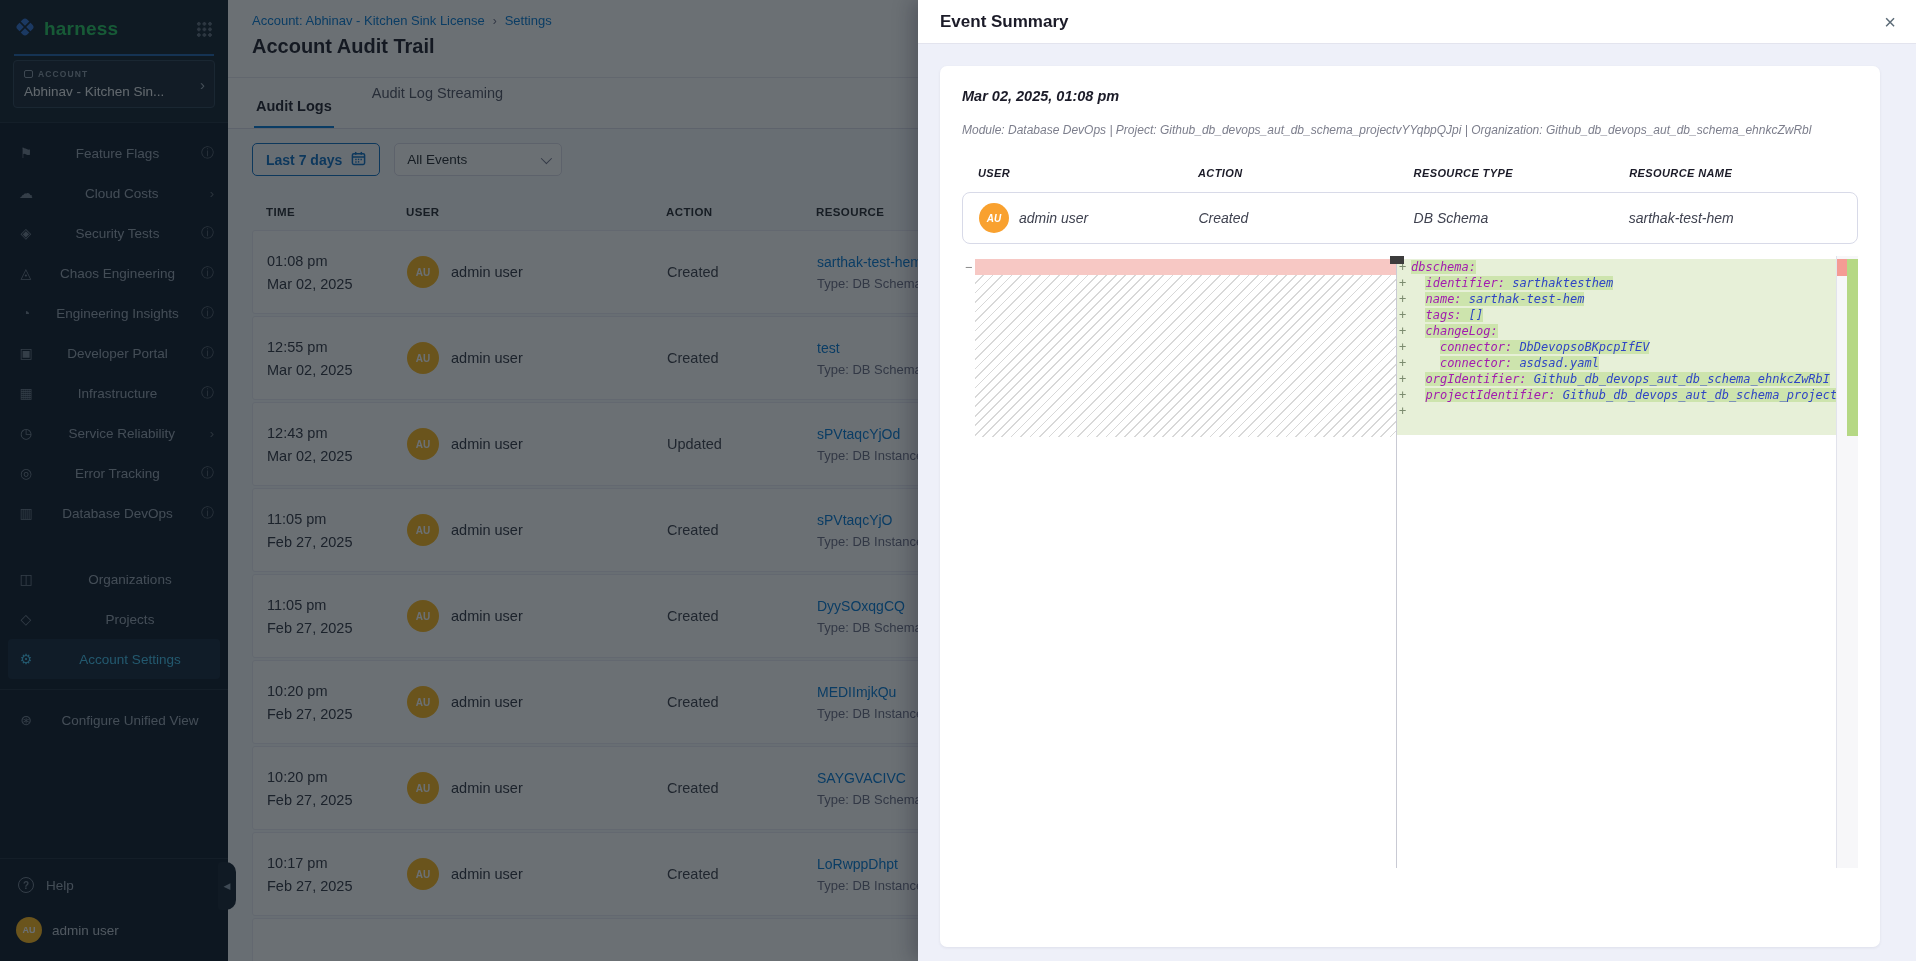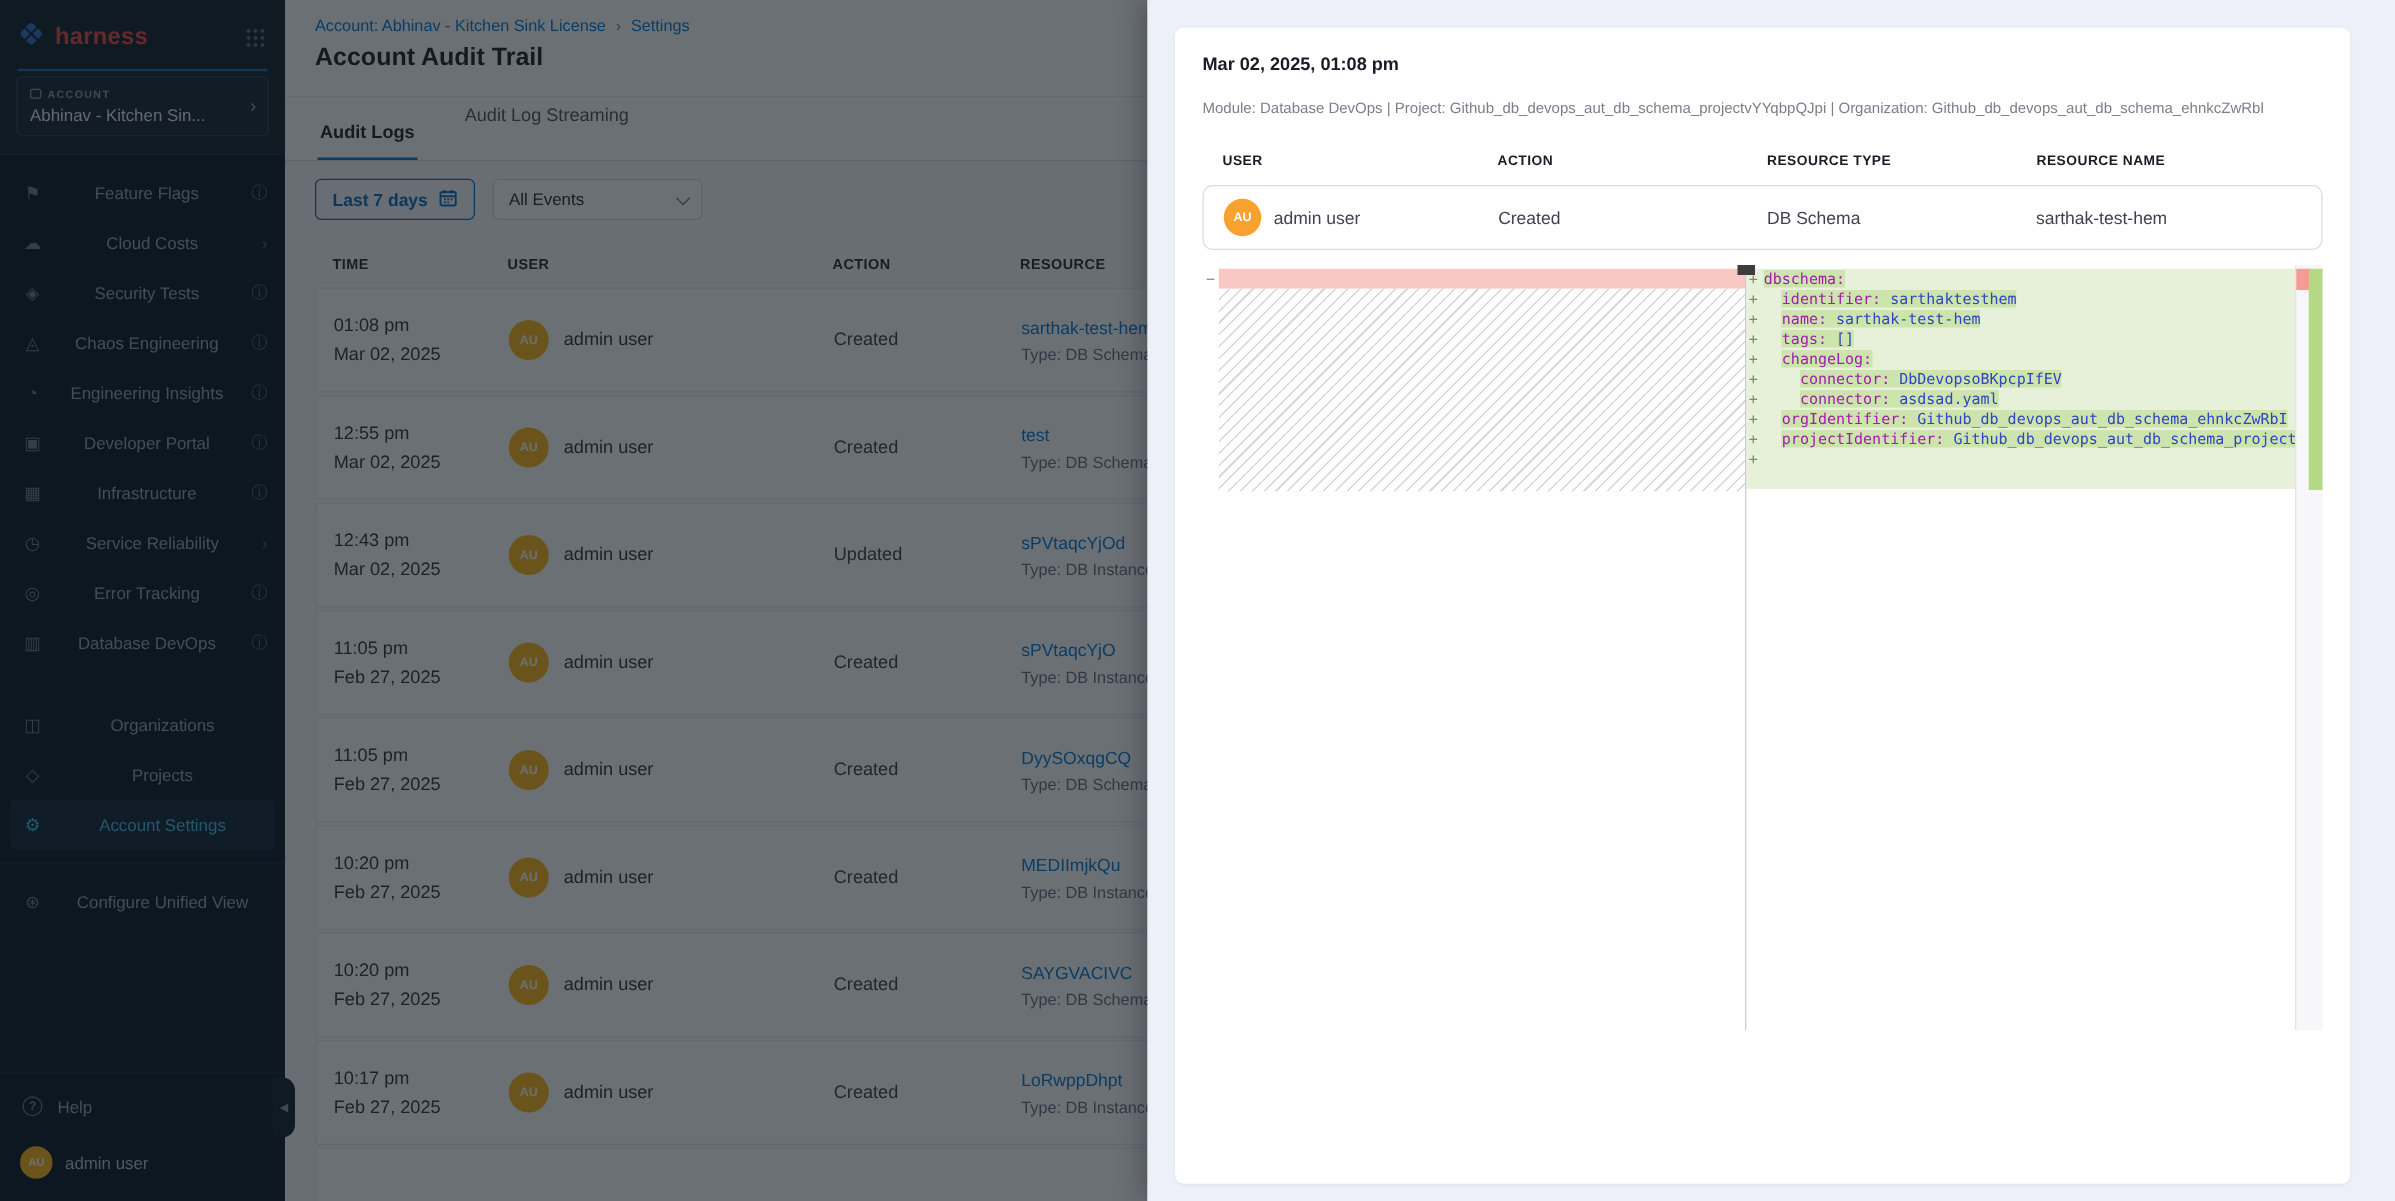--- a/index.html
+++ b/index.html
@@ -4,21 +4,21 @@
 <style>
   * { margin:0; padding:0; box-sizing:border-box; }
   html,body { background:#2a2e33; }
   body { font-family:"Liberation Sans", sans-serif; }
   .app { position:relative; width:1916px; height:961px; overflow:hidden; background:#f8f9fd; }
 
   
   .sidebar { position:absolute; left:0; top:0; width:228px; height:100%; background:#0a1627; z-index:1; }
   .side-top { background:#0f1d2c; padding-bottom:10px; border-bottom:1px solid #1c2a3a; }
   .logo-row { display:flex; align-items:center; gap:8px; padding:16px 16px 12px 14px; }
-  .logo-text { color:#ef4444; font-size:19px; font-weight:600; letter-spacing:.2px; flex:1; }
+  .logo-text { color:#22c55e; font-size:19px; font-weight:600; letter-spacing:.2px; flex:1; }
   .dots-icon { width:16px; height:16px; background:radial-gradient(circle,#5c6b7a 1.5px,transparent 1.8px); background-size:5.6px 5.6px; }
   .logo-underline { height:2px; background:#1e5fa8; margin:0 14px; }
   .account-box { margin:4px 13px 4px 13px; border:1px solid #2c3f52; border-radius:4px; background:rgba(255,255,255,.03); padding:8px 10px; position:relative; }
   .account-label { display:flex; align-items:center; gap:5px; font-size:8.5px; letter-spacing:1.1px; color:#8a97a5; font-weight:700; }
   .account-label .mini-box { width:9px; height:8px; border:1px solid #8a97a5; border-radius:2px; }
   .account-name { margin-top:5px; color:#e6eaee; font-size:13.5px; }
   .account-chev { position:absolute; right:9px; top:50%; transform:translateY(-50%); color:#9aa7b5; font-size:15px; }
   .nav { padding-top:10px; }
   .nav-item { height:40px; display:flex; align-items:center; gap:12px; padding:0 14px 0 18px; font-size:13.5px; color:#97a3b1; cursor:pointer; }
   .nav-item .nicon { width:16px; text-align:center; color:#6f7d8c; font-size:14px; }
@@ -64,21 +64,21 @@
 
   
   .overlay { position:absolute; left:0; top:0; bottom:0; width:918px; background:rgba(16,24,31,.62); z-index:5; }
 
   
   .drawer { position:absolute; top:0; right:0; width:998px; height:961px; z-index:10; background:#eef0f9; box-shadow:-6px 0 18px rgba(20,20,40,.28); display:flex; flex-direction:column; }
   .drawer-header { height:44px; background:#fff; border-bottom:1px solid #e3e4ee; display:flex; align-items:center; justify-content:space-between; padding:0 20px 0 22px; flex:none; }
   .drawer-title { font-size:17px; font-weight:700; color:#1b1b28; }
   .drawer-close { font-size:20px; color:#5c6b77; cursor:pointer; line-height:1; }
   .drawer-body { flex:1; padding:22px 36px 14px 22px; overflow:hidden; }
-  .card { background:#fff; border-radius:7px; box-shadow:0 1px 3px rgba(40,41,61,.08); padding:22px 22px 14px 22px; height:100%; }
+  .card { background:#fff; border-radius:7px; box-shadow:0 1px 3px rgba(40,41,61,.08); padding:22px 22px 14px 22px; height:100%;font-style:italic; }
   .ts { font-size:14.5px; font-weight:700; color:#1b1b28; }
   .meta { margin-top:19px; font-size:12px; color:#7c7e8c; }
   .sum-head { margin-top:30px; display:grid; grid-template-columns:25% 24.5% 24.5% 26%; padding-left:16px; font-size:11px; font-weight:700; color:#1b1b28; letter-spacing:.4px; }
   .sum-row { margin-top:13px; border:1px solid #d8dae8; border-radius:8px; height:52px; display:grid; grid-template-columns:25% 24.5% 24.5% 26%; align-items:center; padding-left:16px; font-size:14px; color:#3f4250; }
   .sum-user { display:flex; align-items:center; gap:10px; }
   .avatar.or { background:#f9a12f; width:30px; height:30px; font-size:10px; }
   .yaml-row { margin-top:34px; display:flex; align-items:center; gap:9px; font-size:13.5px; font-weight:600; color:#1b1b28; }
   .yaml-chev { color:#0278d5; font-size:12px; font-weight:700; cursor:pointer; transform:scaleX(1.4); }
 
   
@@ -383,20 +383,24 @@
             </div>
           </div>
           <div class="trow partial"></div>
         </div>
     </div>
   </div>
 
   <div class="overlay"></div>
 
   <div class="drawer">
+    <div class="drawer-header">
+      <span class="drawer-title">Event Summary</span>
+      <span class="drawer-close">×</span>
+    </div>
     <div class="drawer-body">
       <div class="card">
         <div class="ts">Mar 02, 2025, 01:08 pm</div>
         <div class="meta">Module: Database DevOps | Project: Github_db_devops_aut_db_schema_projectvYYqbpQJpi | Organization: Github_db_devops_aut_db_schema_ehnkcZwRbl</div>
 
         <div class="sum-head" id="sumHead">
             <span>USER</span>
             <span>ACTION</span>
             <span>RESOURCE TYPE</span>
             <span>RESOURCE NAME</span>

